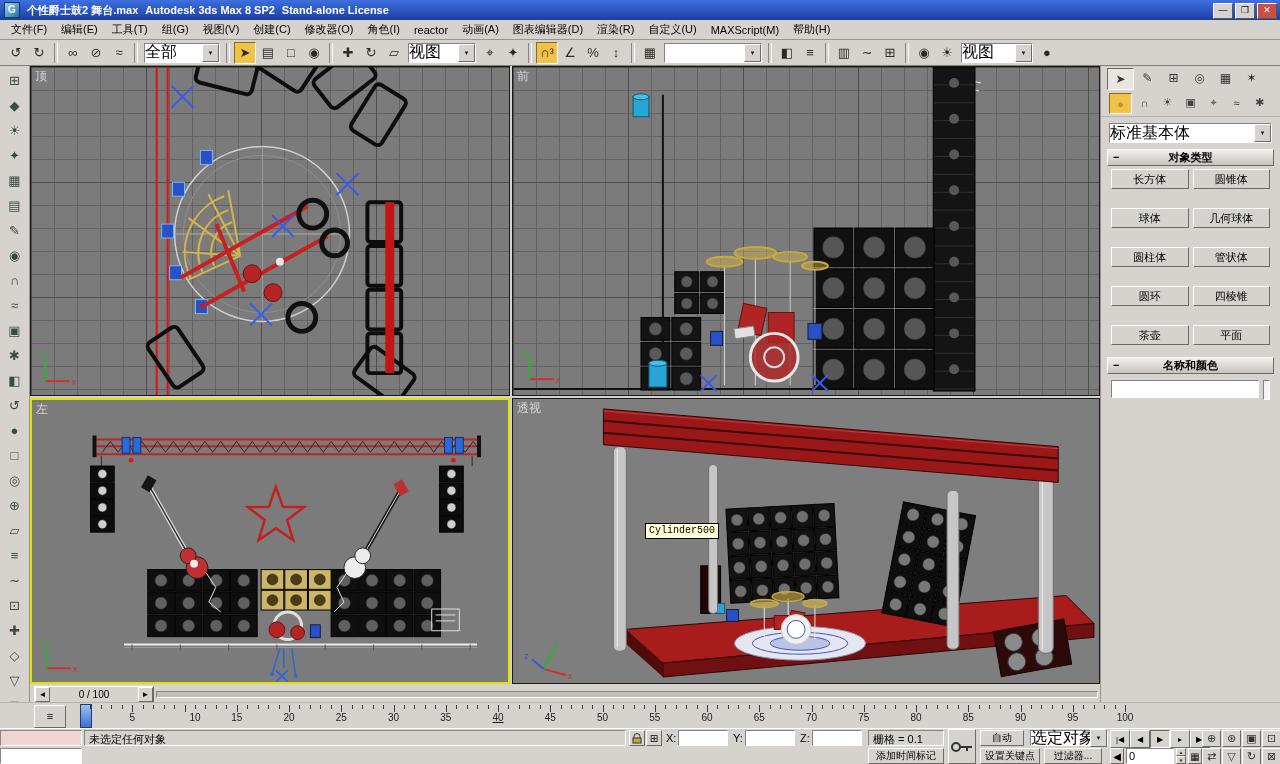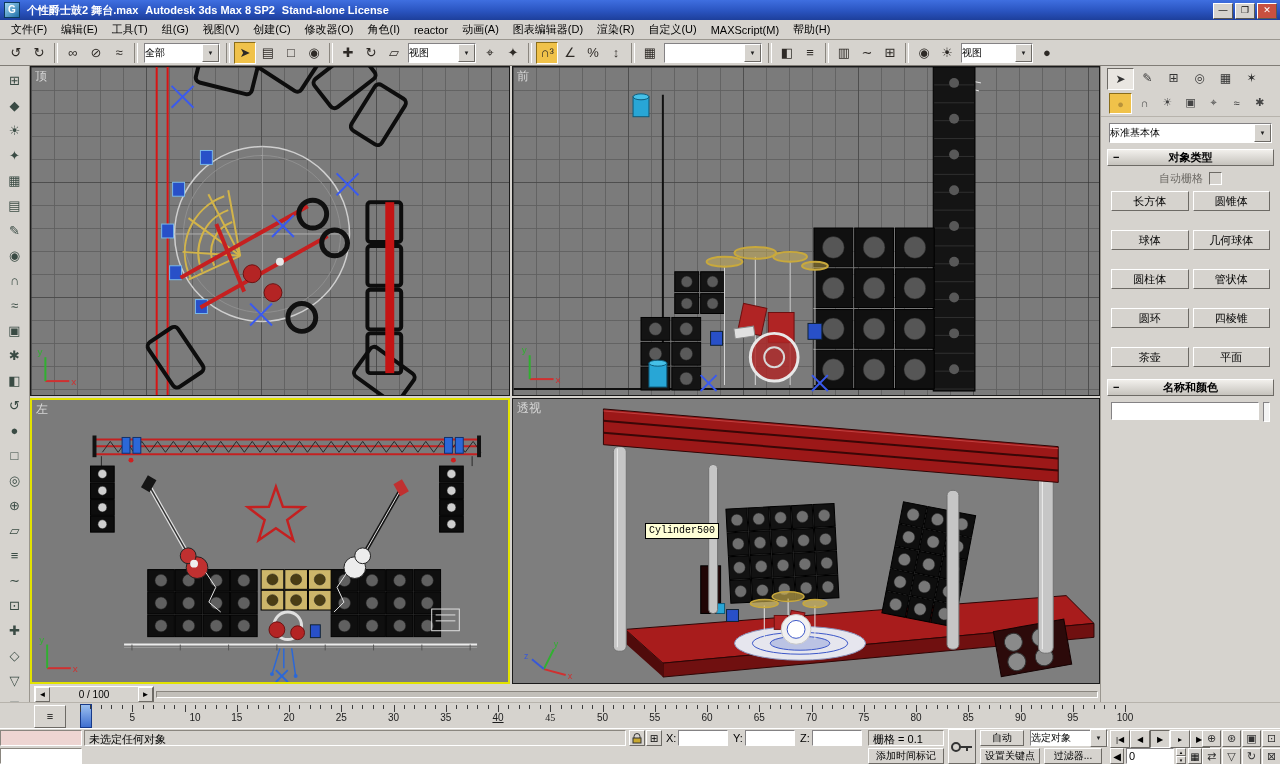--- a/index.html
+++ b/index.html
@@ -21,21 +21,21 @@
     border-bottom:1px solid #9a968f;display:flex;align-items:center;padding-left:4px;box-sizing:border-box;}
   .menu-item{padding:2px 7px;white-space:nowrap;}
   .toolbar{position:absolute;left:0;top:40px;width:1280px;height:26px;background:#d6d3ce;
     border-bottom:1px solid #807c76;display:flex;align-items:center;padding-left:5px;box-sizing:border-box;gap:1px;}
   .tbtn{width:22px;height:22px;display:flex;align-items:center;justify-content:center;
     font-size:13px;color:#2e2a26;flex:0 0 auto;}
   .tbtn.act{background:#f0c24a;border:1px solid;border-color:#8a6d1a #fff #fff #8a6d1a;width:20px;height:20px;}
   .tsep{width:2px;height:20px;border-left:1px solid #8a867f;border-right:1px solid #fff;margin:0 3px;flex:0 0 auto;}
   .dd{height:18px;background:#fff;border:1px solid;border-color:#848284 #fff #fff #848284;
     display:flex;align-items:center;flex:0 0 auto;margin:0 2px;}
-  .ddval{flex:1;padding:0 0;font-size:10px;white-space:nowrap;overflow:hidden;}
+  .ddval{flex:1;padding:0 0;font-size:16px;white-space:nowrap;overflow:hidden;}
   .ddarr{width:15px;height:16px;background:#d6d3ce;border:1px solid;border-color:#fff #6d6a65 #6d6a65 #fff;
     font-size:6px;display:flex;align-items:center;justify-content:center;color:#222;}
   
   .left-toolbar{position:absolute;left:0;top:66px;width:30px;height:662px;background:#d6d3ce;
     border-right:1px solid #9a968f;display:flex;flex-direction:column;align-items:center;padding-top:2px;box-sizing:border-box;}
   .ltbtn{width:24px;height:24px;margin-bottom:1px;display:flex;align-items:center;justify-content:center;
     font-size:13px;color:#3a4b44;}
   
   .vp{position:absolute;box-sizing:border-box;border:1px solid #1a1a1a;overflow:hidden;background:#7b7b7b;}
   .vp.gridbg{background-color:#7b7b7b;background-image:
@@ -761,24 +761,20 @@
         <div class="pcat">≈</div>
         <div class="pcat">✱</div>
       </div>
     <div class="dd pdd" style="height:18px;">
       <span class="ddval">标准基本体</span>
       <span class="ddarr">▼</span>
     </div>
     <div class="rollhead">
       <span class="minus">−</span>
       <span>对象类型</span>
-    </div>
-    <div class="autorow">
-      <span>自动栅格</span>
-      <span class="chk"></span>
     </div>
     <div class="objgrid" id="objtype-grid">
         <div class="objbtn">长方体</div>
         <div class="objbtn">圆锥体</div>
         <div class="objbtn">球体</div>
         <div class="objbtn">几何球体</div>
         <div class="objbtn">圆柱体</div>
         <div class="objbtn">管状体</div>
         <div class="objbtn">圆环</div>
         <div class="objbtn">四棱锥</div>
@@ -910,21 +906,21 @@
         <span class="tick" style="left: 1034.55px;"></span>
         <span class="tick t5" style="left: 1045px;"></span>
         <span class="tlab" style="left: 52.25px;">5</span>
         <span class="tlab" style="left: 115px;">10</span>
         <span class="tlab" style="left: 156.75px;">15</span>
         <span class="tlab" style="left: 209px;">20</span>
         <span class="tlab" style="left: 261.25px;">25</span>
         <span class="tlab" style="left: 313.5px;">30</span>
         <span class="tlab" style="left: 365.75px;">35</span>
         <span class="tlab" style="left: 418px; text-decoration: underline;">40</span>
-        <span class="tlab" style="left: 470.25px; font-family: Liberation Serif, serif;">45</span>
+        <span class="tlab" style="left: 470.25px;">45</span>
         <span class="tlab" style="left: 522.5px;">50</span>
         <span class="tlab" style="left: 574.75px;">55</span>
         <span class="tlab" style="left: 627px;">60</span>
         <span class="tlab" style="left: 679.25px;">65</span>
         <span class="tlab" style="left: 731.5px;">70</span>
         <span class="tlab" style="left: 783.75px;">75</span>
         <span class="tlab" style="left: 836px;">80</span>
         <span class="tlab" style="left: 888.25px;">85</span>
         <span class="tlab" style="left: 940.5px;">90</span>
         <span class="tlab" style="left: 992.75px;">95</span>

